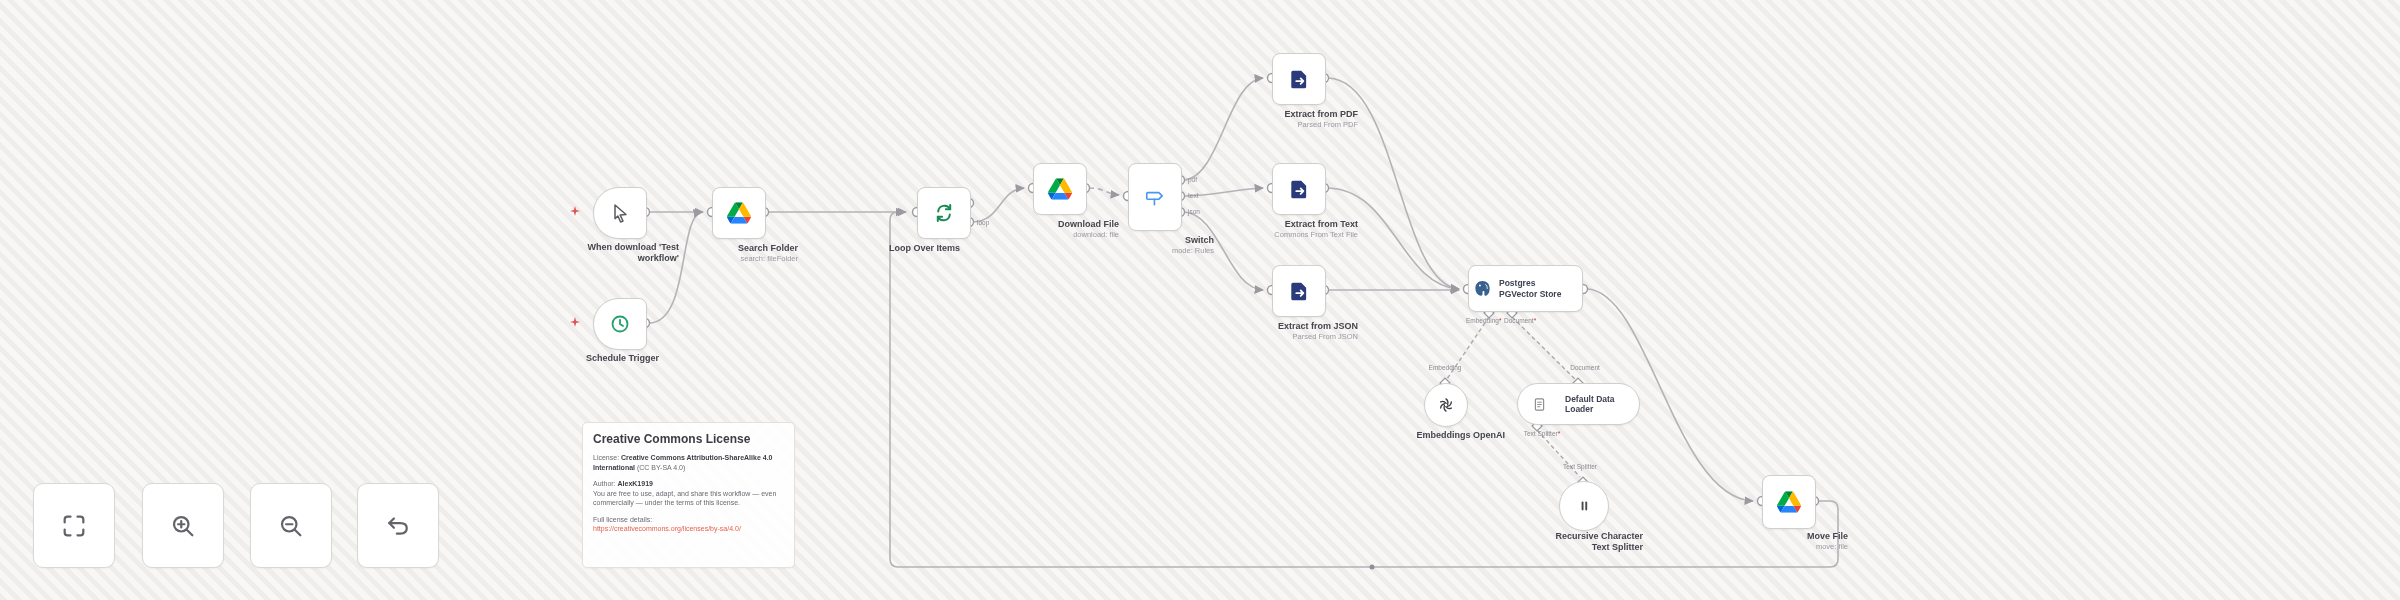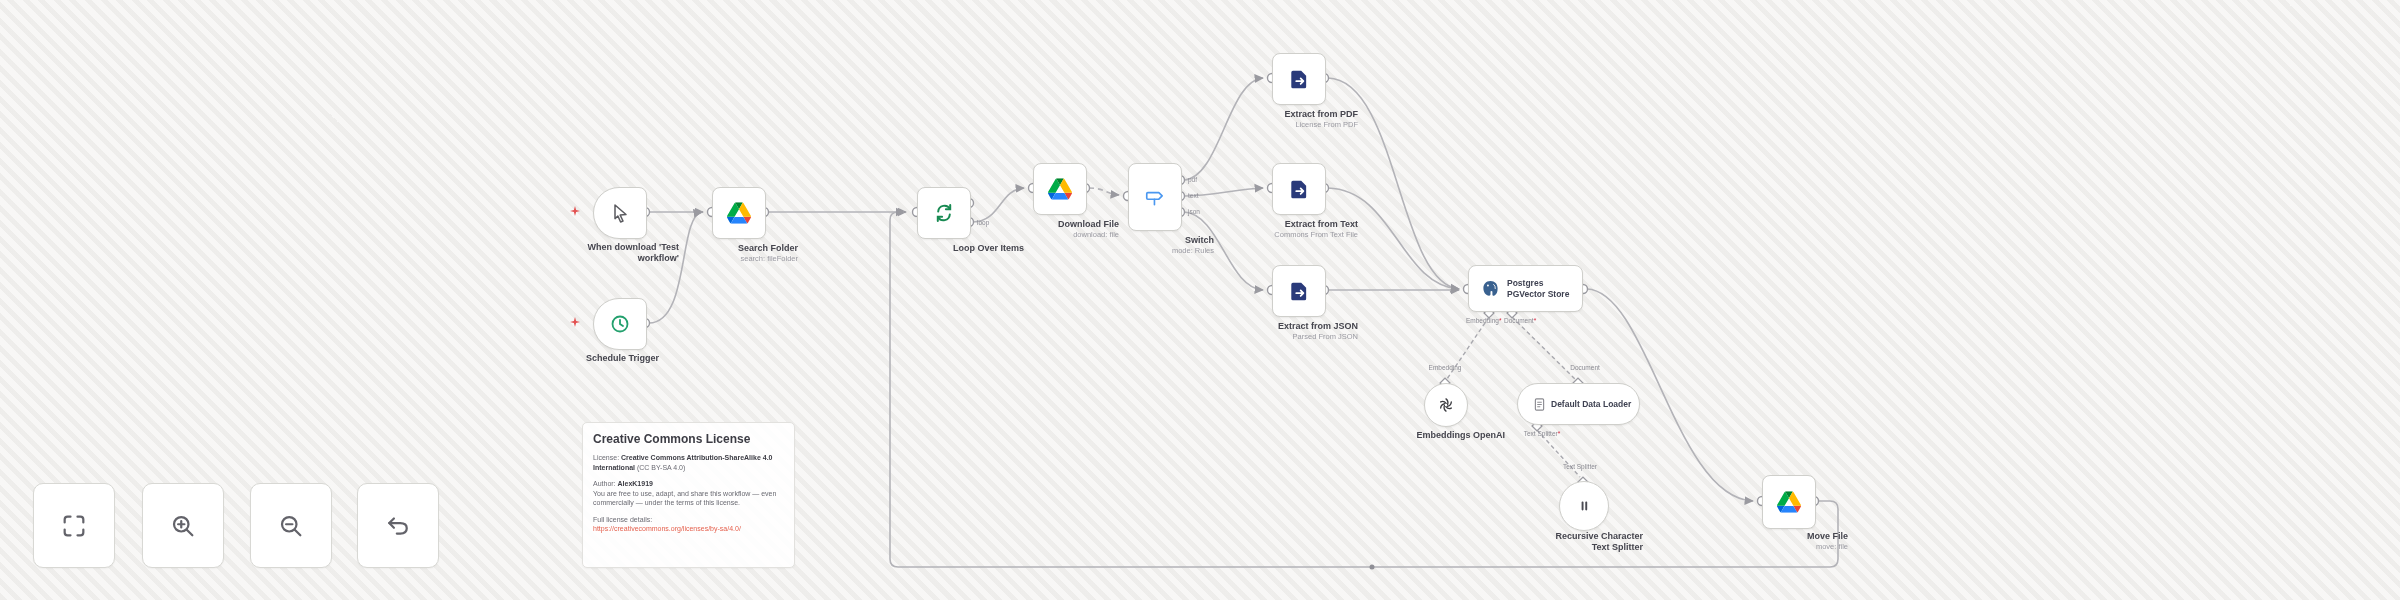--- a/index.html
+++ b/index.html
@@ -182,21 +182,21 @@
   <div class="node" style="left:917px;top:187px;width:52px;height:50px">
     <svg width="22" height="22" viewBox="0 0 22 22">
       <g fill="none" stroke="#188a52" stroke-width="2" stroke-linecap="round">
         <path d="M5.2 9.5 A6.3 6.3 0 0 1 17 7"></path>
         <path d="M17.2 3 V7.3 H12.9"></path>
         <path d="M16.8 12.5 A6.3 6.3 0 0 1 5 15"></path>
         <path d="M4.8 19 V14.7 H9.1"></path>
       </g>
     </svg>
   </div>
-  <div class="nlabel" style="left:904px;top:243px;width:120px">
+  <div class="nlabel" style="left:840px;top:243px;width:120px">
     <div class="t">Loop Over Items</div>
   </div>
   <div class="plabel" style="left:977px;top:219px">loop</div>
 
   <div class="node" style="left:1033px;top:163px;width:52px;height:50px">
     <svg width="24" height="22" viewBox="0 0 87.3 78">
         <use href="#gdrive"></use>
       </svg>
   </div>
   <div class="nlabel" style="left:999px;top:219px;width:120px">
@@ -220,21 +220,21 @@
   <div class="plabel" style="left:1188px;top:192px">text</div>
   <div class="plabel" style="left:1188px;top:208px">json</div>
 
   <div class="node" style="left:1272px;top:53px;width:52px;height:50px">
     <svg width="22" height="22" viewBox="0 0 20 20">
         <use href="#extractfile"></use>
       </svg>
   </div>
   <div class="nlabel" style="left:1238px;top:109px;width:120px">
     <div class="t">Extract from PDF</div>
-    <div class="s">License From PDF</div>
+    <div class="s">Parsed From PDF</div>
   </div>
 
   <div class="node" style="left:1272px;top:163px;width:52px;height:50px">
     <svg width="22" height="22" viewBox="0 0 20 20">
         <use href="#extractfile"></use>
       </svg>
   </div>
   <div class="nlabel" style="left:1238px;top:219px;width:120px">
     <div class="t">Extract from Text</div>
     <div class="s">Commons From Text File</div>
@@ -243,21 +243,21 @@
   <div class="node" style="left:1272px;top:265px;width:52px;height:50px">
     <svg width="22" height="22" viewBox="0 0 20 20">
         <use href="#extractfile"></use>
       </svg>
   </div>
   <div class="nlabel" style="left:1238px;top:321px;width:120px">
     <div class="t">Extract from JSON</div>
     <div class="s">Parsed From JSON</div>
   </div>
 
-  <div class="node" style="left:1468px;top:265px;width:115px;height:47px;justify-content:flex-start;padding-left:12px;box-sizing:border-box">
+  <div class="node" style="left:1468px;top:265px;width:115px;height:47px;justify-content:flex-start;padding-left:4px;box-sizing:border-box">
     <svg width="19" height="19" viewBox="0 0 20 20" style="flex:none">
       <path d="M10 2 C5 2 2.5 5.5 2.5 9.5 C2.5 14 5 17.5 8.5 17.5 C9.5 17.5 10 17 10 16 L10 13.5 C10 13 10.4 12.6 11 12.6 C11.6 12.6 12 13 12 13.5 L12 16.2 C12 17.2 12.8 17.8 13.8 17.5 C16.5 16.6 17.5 13.5 17.5 10 C17.5 5 14.5 2 10 2 Z" fill="#39618f"></path>
       <circle cx="7.3" cy="6.8" r="1" fill="#ffffff"></circle>
       <path d="M13 5.5 Q15.5 7 15 10.5" fill="none" stroke="#ffffff" stroke-width="0.9"></path>
     </svg>
     <div style="margin-left:7px">
       <div class="inbox-title">Postgres</div>
       <div class="inbox-title">PGVector Store</div>
     </div>
   </div>
@@ -280,21 +280,21 @@
   <div class="nlabel" style="left:1385px;top:430px;width:120px">
     <div class="t">Embeddings OpenAI</div>
   </div>
 
   <div class="plabel c" style="left:1545px;top:364px;width:80px">Document</div>
   <div class="node pill" style="left:1517px;top:383px;width:123px;height:42px;justify-content:flex-start;padding-left:14px;box-sizing:border-box">
     <svg width="15" height="15" viewBox="0 0 20 20" style="flex:none">
       <rect x="4.5" y="2.5" width="11" height="15" rx="1.5" fill="none" stroke="#8a8a90" stroke-width="1.5"></rect>
       <path d="M7.5 7 h5 M7.5 10 h5 M7.5 13 h3" stroke="#8a8a90" stroke-width="1.3" stroke-linecap="round"></path>
     </svg>
-    <div class="inbox-title" style="margin-left:4px">Default Data Loader</div>
+    <div class="inbox-title" style="margin-left:18px">Default Data Loader</div>
   </div>
   <div class="plabel c" style="left:1502px;top:430px;width:80px"><span>Text Splitter</span><span class="req">*</span></div>
 
   <div class="plabel c" style="left:1540px;top:463px;width:80px">Text Splitter</div>
   <div class="node circle" style="left:1559px;top:481px;width:48px;height:48px">
     <svg width="16" height="16" viewBox="0 0 20 20">
       <rect x="7" y="4.5" width="2.4" height="11" rx="1" fill="#4a4a52"></rect>
       <rect x="11.6" y="4.5" width="2.4" height="11" rx="1" fill="#4a4a52"></rect>
     </svg>
   </div>

